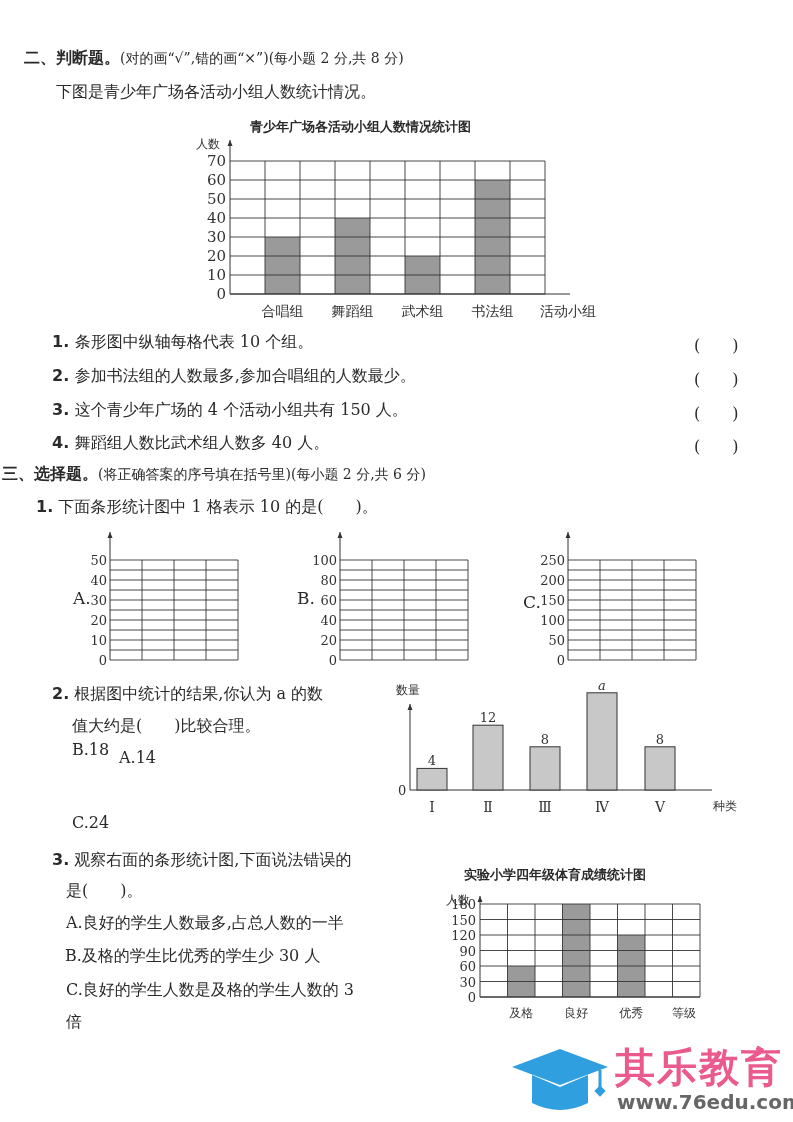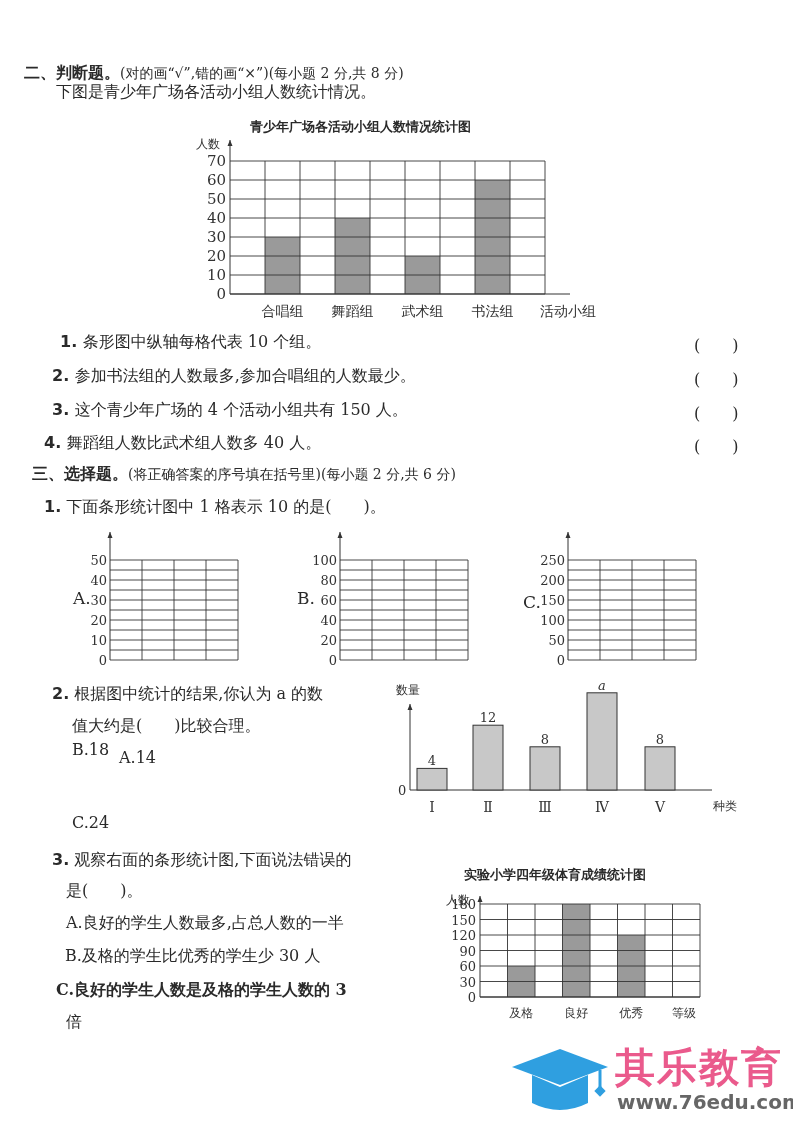--- a/index.html
+++ b/index.html
@@ -14,21 +14,21 @@
   .paren{font-size:16px;letter-spacing:0;}
   .chart-title{font-family:"DejaVu Sans","Liberation Sans",sans-serif;font-weight:bold;font-size:13px;}
   svg text{font-family:"DejaVu Serif","Liberation Serif",serif;fill:#333;}
   .footer{font-family:"DejaVu Sans","Liberation Sans",sans-serif;font-size:13px;margin-top:40px;}
   .logo-cn{font-family:"DejaVu Sans","Liberation Sans",sans-serif;font-weight:bold;font-size:40px;color:#ea5a8c;letter-spacing:2px;}
   .logo-url{font-family:"DejaVu Sans","Liberation Sans",sans-serif;font-weight:bold;font-size:20px;color:#666;}
 </style>
 </head>
 <body>
 
-<div class="abs sec-title" style="left:24px;top:63px;text-align:center;">
+<div class="abs sec-title" style="left:24px;top:48px;text-align:center;">
   <span class="head">二、判断题。</span><span class="note">(对的画“√”,错的画“×”)(每小题 2 分,共 8 分)</span>
 </div>
 <div class="abs txt" style="left:56px;top:82px;">下图是青少年广场各活动小组人数统计情况。</div>
 
 <div class="abs chart-title" style="left:250px;top:118px;font-family:Liberation Mono, monospace;">青少年广场各活动小组人数情况统计图</div>
 <svg class="abs" id="chart1" style="left:190px;top:130px;" width="430" height="195">
     <rect x="75" y="107" width="35" height="57" fill="#9a9a9a"></rect>
     <text x="92.5" y="186" text-anchor="middle" font-size="14">合唱组</text>
     <rect x="145" y="88" width="35" height="76" fill="#9a9a9a"></rect>
     <text x="162.5" y="186" text-anchor="middle" font-size="14">舞蹈组</text>
@@ -62,35 +62,35 @@
     <text x="36" y="112" text-anchor="end" font-size="15">30</text>
     <text x="36" y="93" text-anchor="end" font-size="15">40</text>
     <text x="36" y="74" text-anchor="end" font-size="15">50</text>
     <text x="36" y="55" text-anchor="end" font-size="15">60</text>
     <text x="36" y="36" text-anchor="end" font-size="15">70</text>
     <text x="6" y="18" font-size="12">人数</text>
     <text x="350" y="186" font-size="14">活动小组</text>
   </svg>
 
 <div id="s2qs">
-    <div class="abs q" style="left: 60px; top: 332px; text-align: right;"><span class="num">1. </span><span>条形图中纵轴每格代表 10 个组。</span></div>
+    <div class="abs q" style="left: 52px; top: 332px; text-align: right;"><span class="num">1. </span><span>条形图中纵轴每格代表 10 个组。</span></div>
     <div class="abs paren" style="left: 694px; top: 336px;">(　　)</div>
     <div class="abs q" style="left: 52px; top: 366px;"><span class="num">2. </span><span>参加书法组的人数最多,参加合唱组的人数最少。</span></div>
     <div class="abs paren" style="left: 694px; top: 370px;">(　　)</div>
     <div class="abs q" style="left: 52px; top: 400px;"><span class="num">3. </span><span>这个青少年广场的 4 个活动小组共有 150 人。</span></div>
     <div class="abs paren" style="left: 694px; top: 404px;">(　　)</div>
-    <div class="abs q" style="left: 44px; top: 433px;"><span class="num">4. </span><span>舞蹈组人数比武术组人数多 40 人。</span></div>
+    <div class="abs q" style="left: 52px; top: 433px;"><span class="num">4. </span><span>舞蹈组人数比武术组人数多 40 人。</span></div>
     <div class="abs paren" style="left: 694px; top: 437px;">(　　)</div>
   </div>
 
-<div class="abs sec-title" style="left:32px;top:464px;">
+<div class="abs sec-title" style="left:2px;top:464px;">
   <span class="head">三、选择题。</span><span class="note">(将正确答案的序号填在括号里)(每小题 2 分,共 6 分)</span>
 </div>
 
-<div class="abs q" style="left:44px;top:497px;">
+<div class="abs q" style="left:36px;top:497px;">
   <span class="num">1.</span>
   <span>下面条形统计图中 1 格表示 10 的是(　　)。</span>
 </div>
 
 <div class="abs txt" style="left:73px;top:588px;font-size:17px;">A.</div>
 <svg class="abs" id="chartA" style="left:86px;top:528px;" width="160" height="140">
     <line x1="24" y1="132" x2="152" y2="132" stroke="#333" stroke-width="0.9"></line>
     <line x1="24" y1="122" x2="152" y2="122" stroke="#333" stroke-width="0.9"></line>
     <line x1="24" y1="112" x2="152" y2="112" stroke="#333" stroke-width="0.9"></line>
     <line x1="24" y1="102" x2="152" y2="102" stroke="#333" stroke-width="0.9"></line>
@@ -200,21 +200,21 @@
     <text x="323" y="134" font-size="12">种类</text>
   </svg>
 
 <div class="abs q" style="left:52px;top:850px;">
   <span class="num">3.</span>
   <span>观察右面的条形统计图,下面说法错误的</span>
 </div>
 <div class="abs q" style="left:66px;top:881px;">是(　　)。</div>
 <div class="abs q" style="left:66px;top:913px;">A.良好的学生人数最多,占总人数的一半</div>
 <div class="abs q" style="left:65px;top:946px;">B.及格的学生比优秀的学生少 30 人</div>
-<div class="abs q" style="left:56px;top:980px;font-weight:bold;">C.良好的学生人数是及格的学生人数的 3</div>
+<div class="abs q" style="left:66px;top:980px;">C.良好的学生人数是及格的学生人数的 3</div>
 <div class="abs q" style="left:66px;top:1012px;">倍</div>
 
 <div class="abs chart-title" style="left:464px;top:866px;">实验小学四年级体育成绩统计图</div>
 <svg class="abs" id="chart5" style="left:440px;top:880px;" width="290" height="145">
     <rect x="67.5" y="86" width="27.5" height="31" fill="#9a9a9a"></rect>
     <text x="81.25" y="137" text-anchor="middle" font-size="12">及格</text>
     <rect x="122.5" y="24" width="27.5" height="93" fill="#9a9a9a"></rect>
     <text x="136.25" y="137" text-anchor="middle" font-size="12">良好</text>
     <rect x="177.5" y="55" width="27.5" height="62" fill="#9a9a9a"></rect>
     <text x="191.25" y="137" text-anchor="middle" font-size="12">优秀</text>

